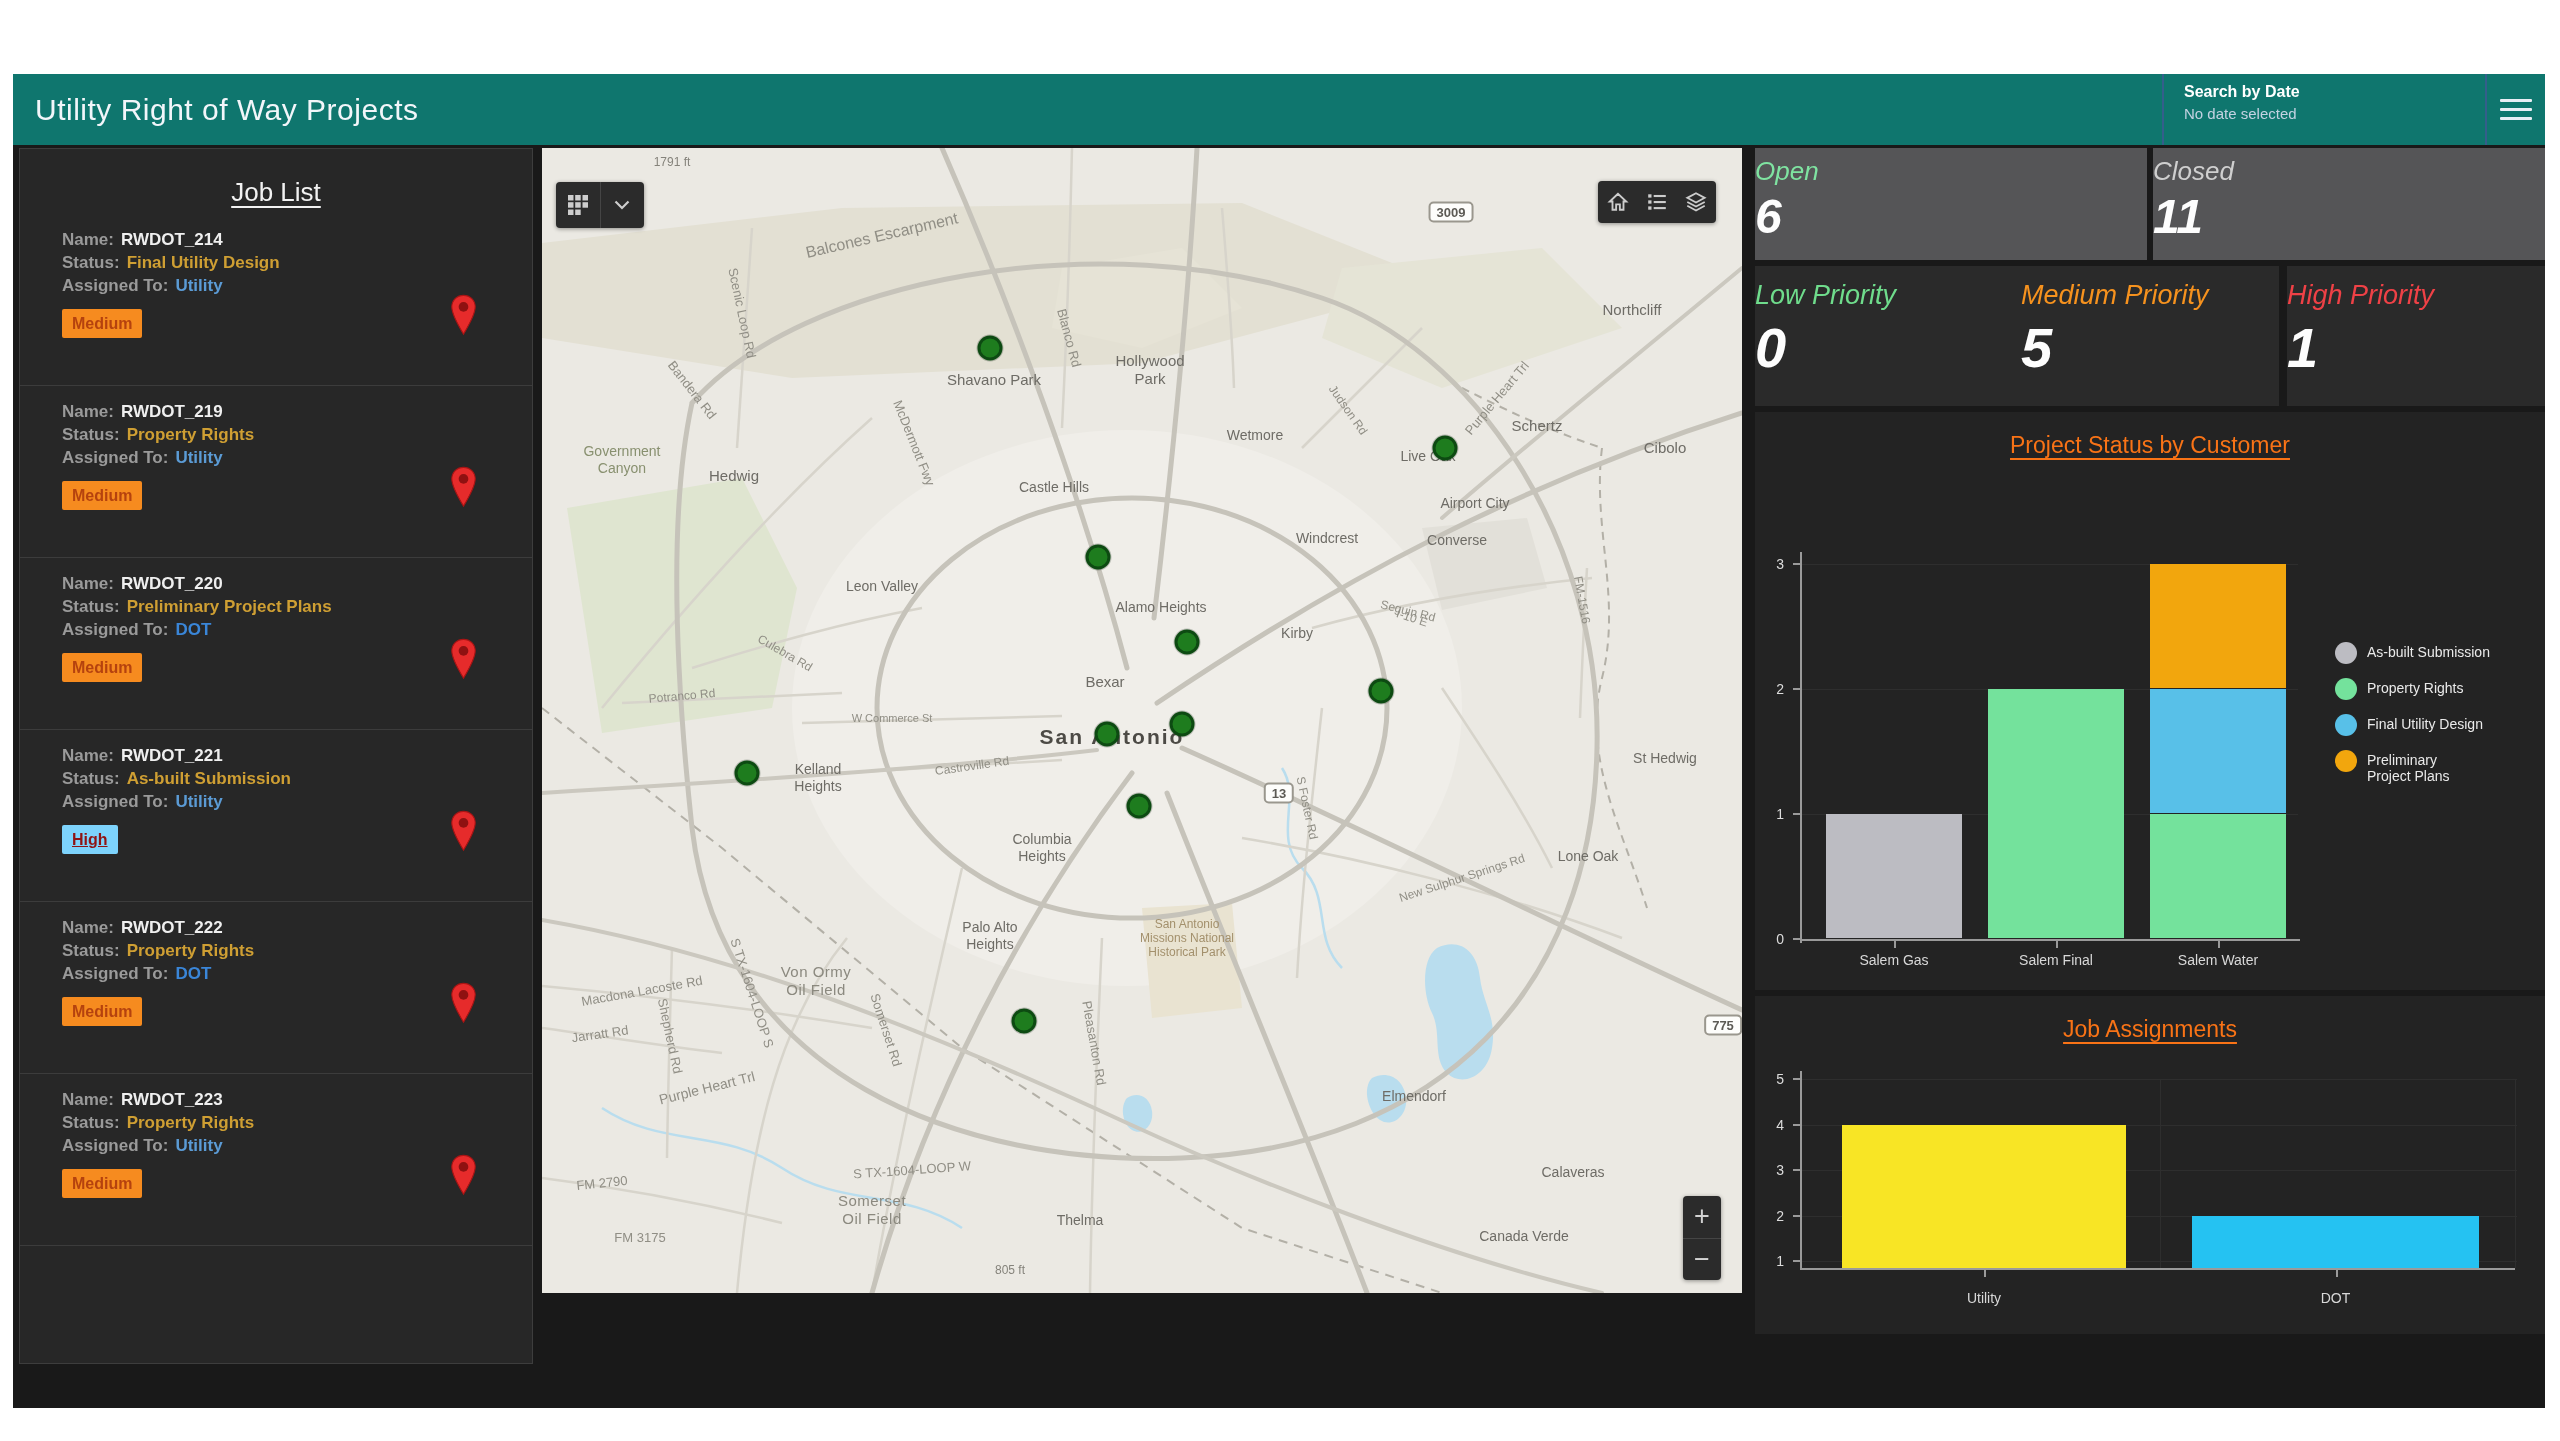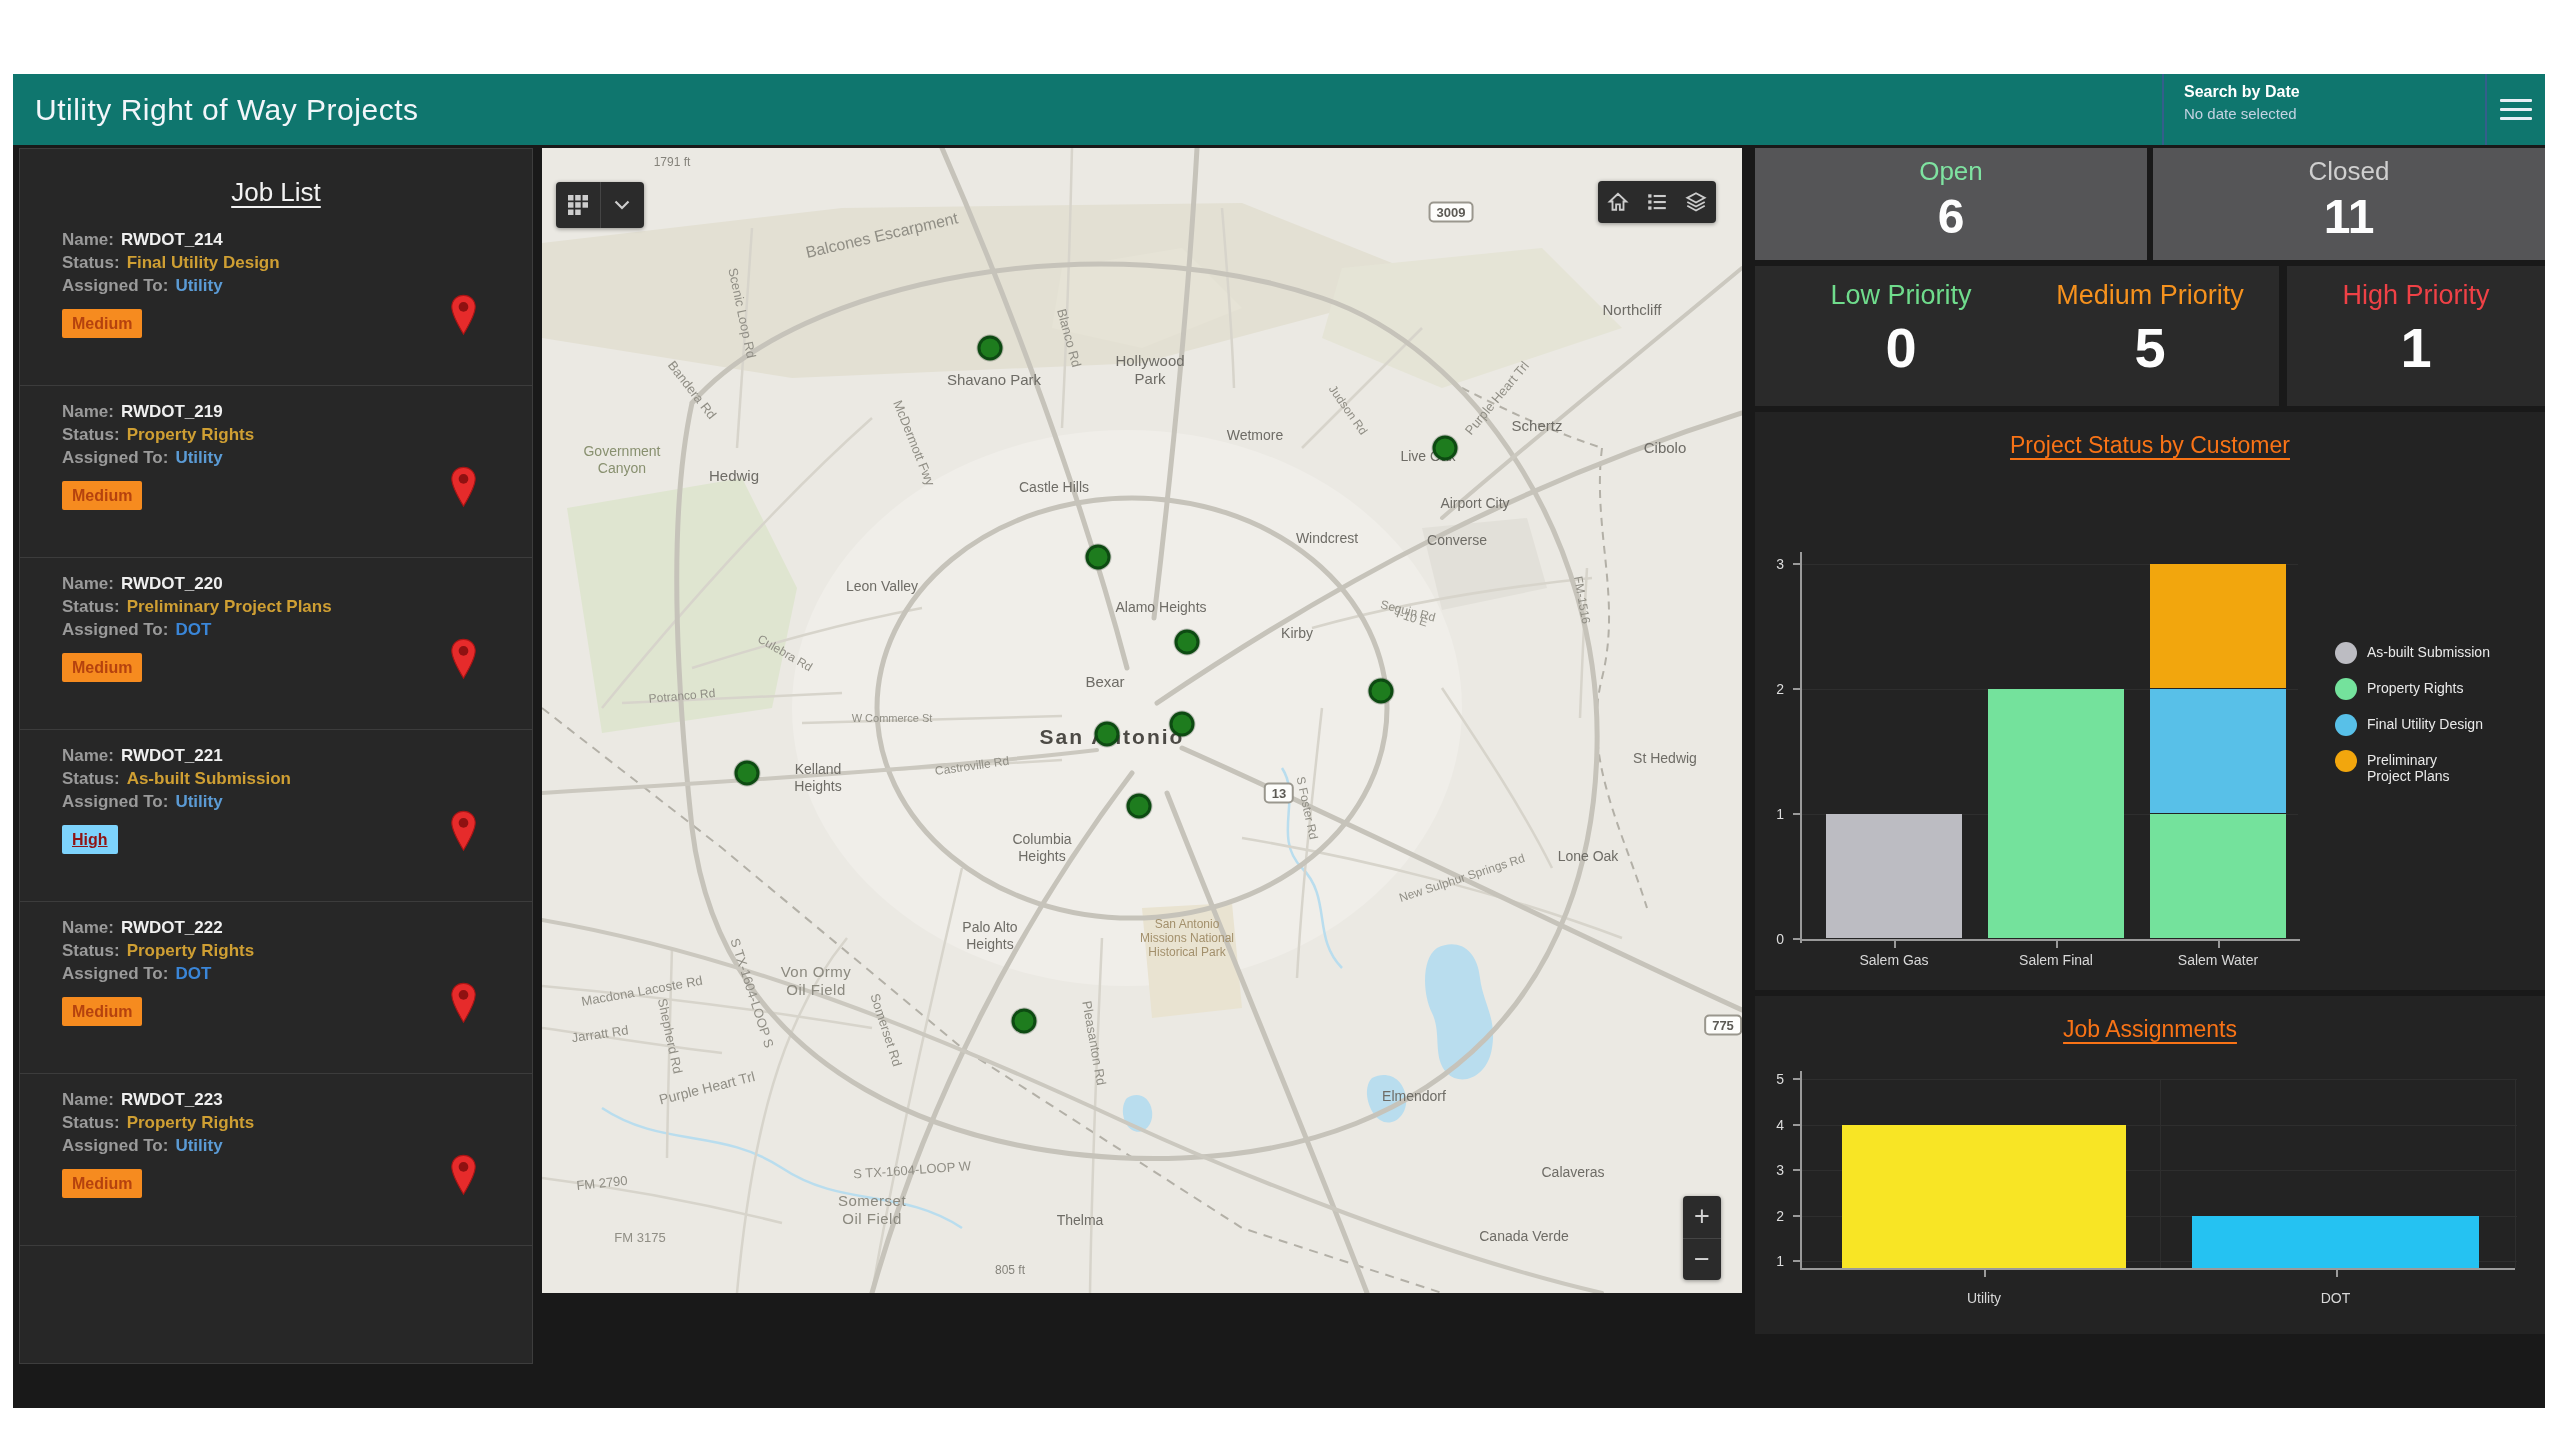--- a/index.html
+++ b/index.html
@@ -50,21 +50,21 @@
   #basemap-widget .half{flex:1;height:100%;display:flex;align-items:center;justify-content:center;cursor:pointer;}
   #basemap-widget .half.first{border-right:1px solid #454545;}
   #map-tools{left:1056px;top:33px;width:118px;height:42px;justify-content:space-around;}
   #map-tools .tool{width:34px;height:38px;display:flex;align-items:center;justify-content:center;cursor:pointer;}
   #zoom-ctrl{left:1141px;top:1048px;width:38px;height:84px;flex-direction:column;}
   #zoom-ctrl .zbtn{flex:1;width:100%;display:flex;align-items:center;justify-content:center;color:#d2d2d2;font-size:27px;cursor:pointer;}
   #zoom-ctrl .zbtn.top{border-bottom:1px solid #454545;}
 
   
   #right-col{position:absolute;left:1742px;top:74px;width:790px;height:1186px;}
-  .statcell{position:absolute;text-align:center;}
+  .statcell{position:absolute;font-style:italic;}
   .statcell .slbl{font-size:26px;margin-top:8px;}
   .statcell .sval{font-weight:bold;color:#fdfdfd;}
   #open-cell,#closed-cell{top:0;height:112px;background:#555557;}
   #open-cell{left:0;width:392px;} #closed-cell{left:398px;width:392px;}
   #open-cell .sval,#closed-cell .sval{font-size:48px;margin-top:2px;}
   #open-cell .slbl{color:#7fe3a1;} #closed-cell .slbl{color:#cfcfcf;}
   .prio{top:118px;height:140px;background:#2a2a2a;}
   .prio .slbl{font-size:27px;font-weight:500;margin-top:14px;}
   .prio .sval{font-size:56px;margin-top:4px;}
   #low-cell{left:0;width:292px;} #med-cell{left:266px;width:258px;} #high-cell{left:532px;width:258px;}

